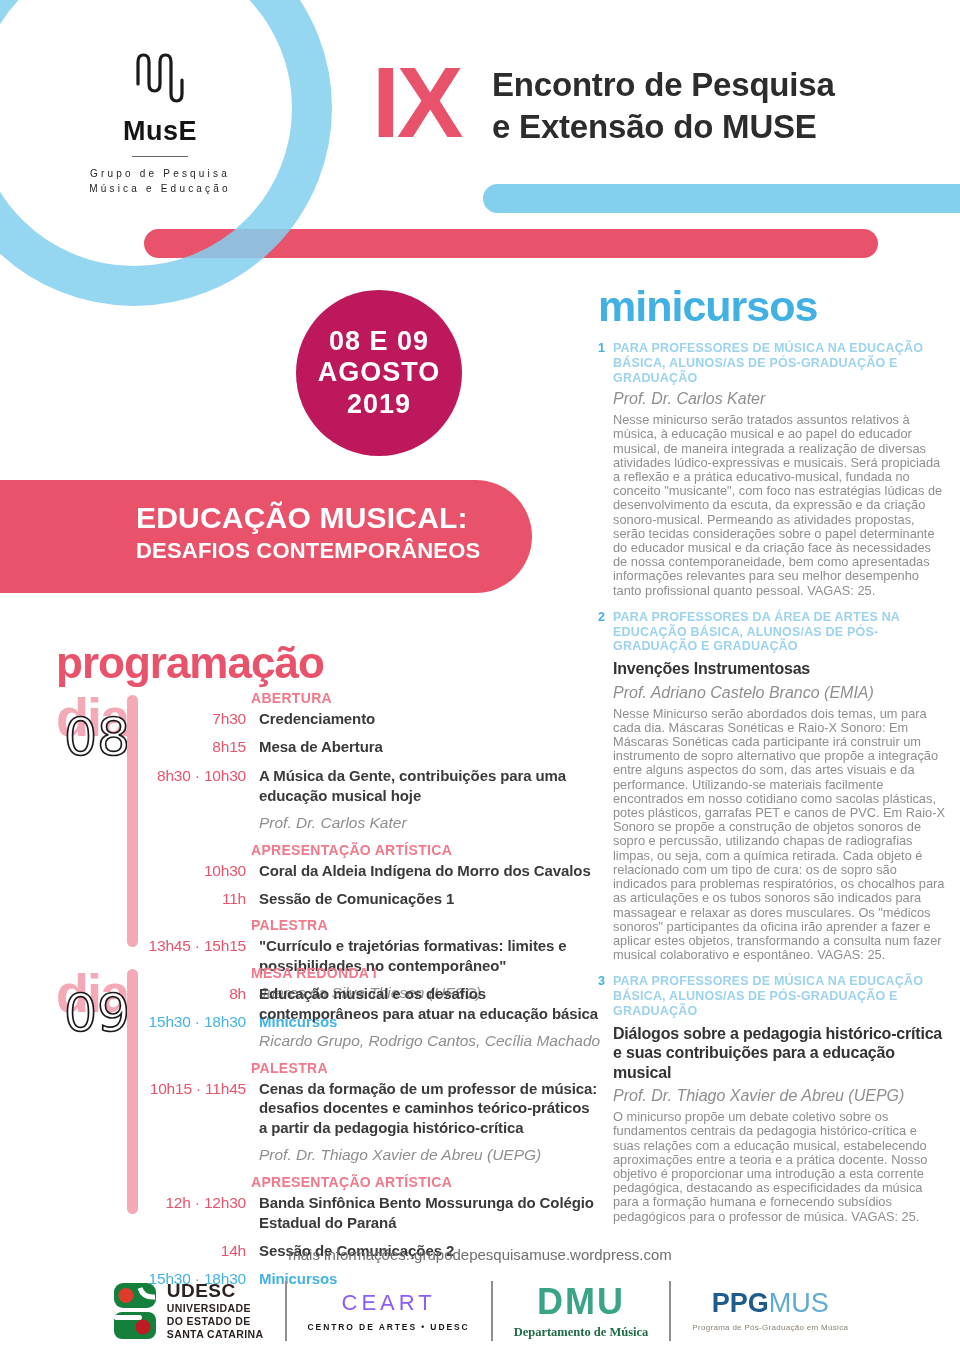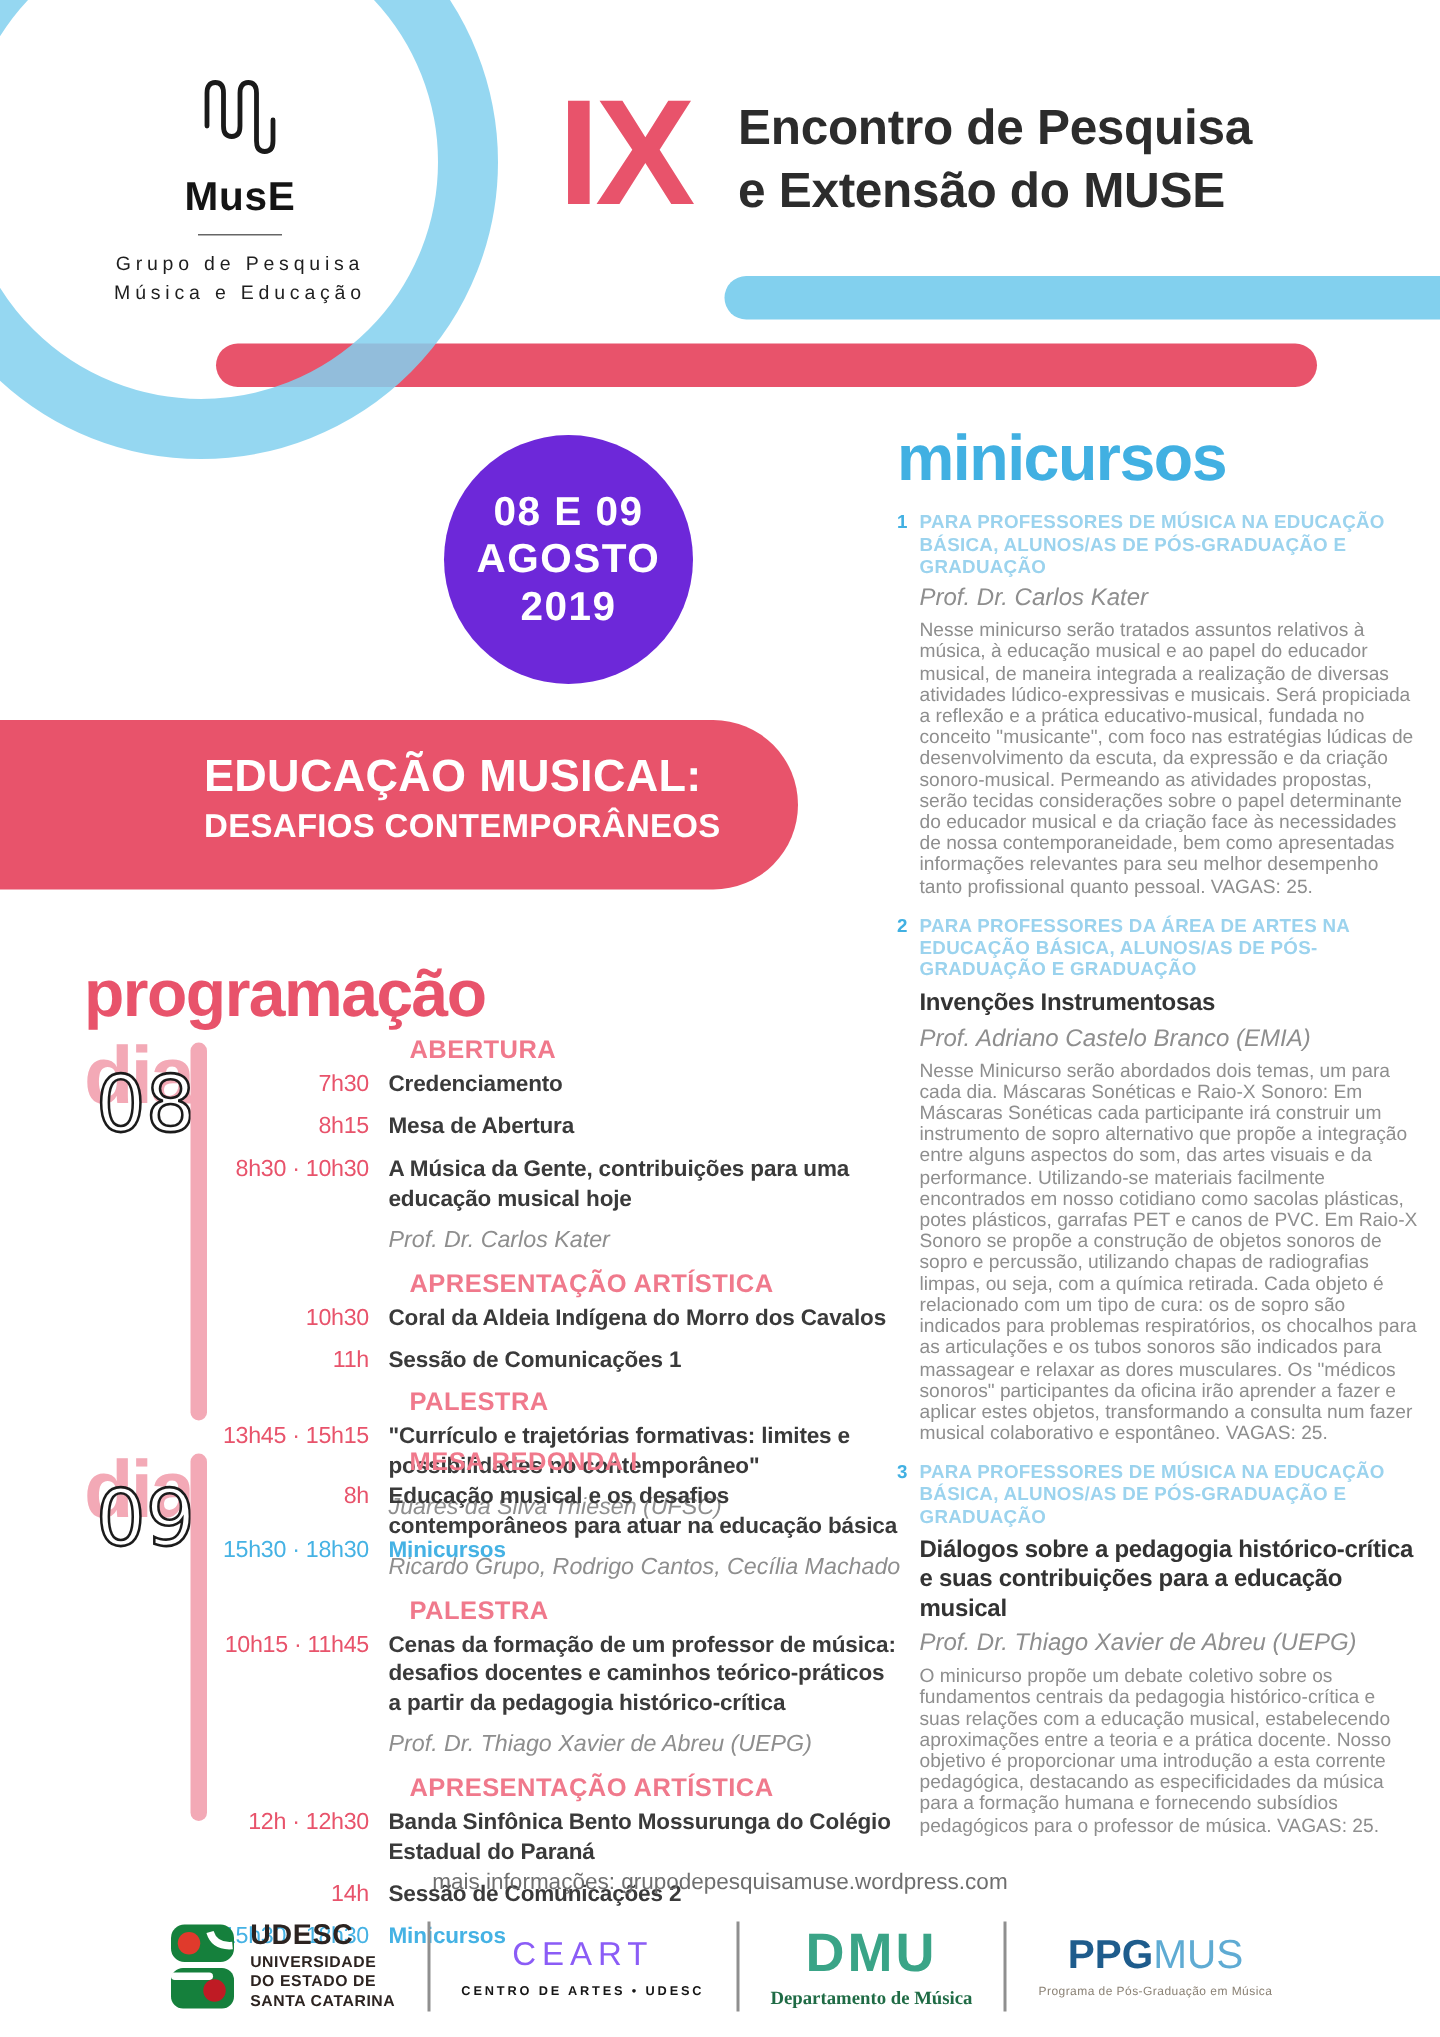--- a/index.html
+++ b/index.html
@@ -16,31 +16,31 @@
   .bar-red  { position:absolute; left:144px; top:229px; width:734px; height:29px;
               background:#e8536b; border-radius:15px; }
   .ring { position:absolute; left:-64px; top:-90px; width:396px; height:396px;
           border:40px solid rgba(130,208,238,0.85); border-radius:50%; }
 
   
   .brand { position:absolute; left:40px; top:50px; width:240px; text-align:center; }
   .brand svg { display:block; margin:0 auto; }
   .muse-name { font-size:27px; font-weight:600; color:#141414; letter-spacing:.5px; margin-top:2px; }
   .muse-div { width:56px; height:1px; background:#666; margin:9px auto 10px; }
-  .muse-group { font-size:13px; letter-spacing:3.2px; color:#1e1e1e; line-height:1.45; white-space:nowrap; }
+  .muse-group { font-size:10px; letter-spacing:3.2px; color:#1e1e1e; line-height:1.45; white-space:nowrap; }
 
   
   .edition { position:absolute; left:372px; top:55px; font-size:100px; line-height:95px;
              font-weight:800; letter-spacing:-3px; color:#e8536b; }
   .title { position:absolute; left:492px; top:64px; font-size:33px; font-weight:700;
            color:#2c2c2c; line-height:1.27; letter-spacing:-.2px; }
 
   
   .date-badge { position:absolute; left:296px; top:290px; width:166px; height:166px;
-                border-radius:50%; background:#6d28d9; color:#fff; font-weight:700;
+                border-radius:50%; background:#be185d; color:#fff; font-weight:700;
                 display:flex; flex-direction:column; align-items:center; justify-content:center;
                 font-size:27px; line-height:1.17; letter-spacing:1px; }
 
   
   .theme { position:absolute; left:0; top:480px; width:532px; height:113px;
            background:#e8536b; border-radius:0 57px 57px 0; color:#fff;
            padding:21px 0 0 136px; }
   .theme .t1 { font-size:30px; font-weight:800; letter-spacing:.2px; }
   .theme .t2 { font-size:22px; font-weight:800; letter-spacing:.2px; margin-top:3px; }
 
@@ -71,21 +71,21 @@
 
   .sched { position:absolute; left:140px; width:470px; }
   .sched.d08 { top:690px; }
   .sched.d09 { top:965px; }
   .srow { display:flex; align-items:flex-start; margin-bottom:8px; }
   .stime { width:106px; flex:none; text-align:right; font-size:15.5px; color:#e8536b;
            line-height:1.32; letter-spacing:-.2px; }
   .sbody { margin-left:13px; width:340px; font-size:15px; font-weight:700; color:#3a3a3a;
            line-height:1.32; letter-spacing:-.1px; }
   .srow.cat { margin-bottom:3px; }
-  .scat { margin-left:27px; font-size:17px; font-weight:700; color:#f0798c; letter-spacing:.3px; }
+  .scat { margin-left:5px; font-size:14px; font-weight:700; color:#f0798c; letter-spacing:.3px; }
   .srow.speaker { margin-top:0; margin-bottom:10px; }
   .sname { margin-left:13px; font-size:15.5px; font-style:italic; color:#8e8e8e; }
   .srow.highlight .stime, .srow.highlight .sbody { color:#45b2e4; }
 
   
   .finfo { position:absolute; left:0; right:0; top:1246px; text-align:center;
            font-size:15px; color:#6e6e6e; }
   .logos { position:absolute; left:0; right:0; top:1280px; display:flex;
            justify-content:center; align-items:center; }
   .logo-item { display:flex; align-items:center; padding:0 21px; }

